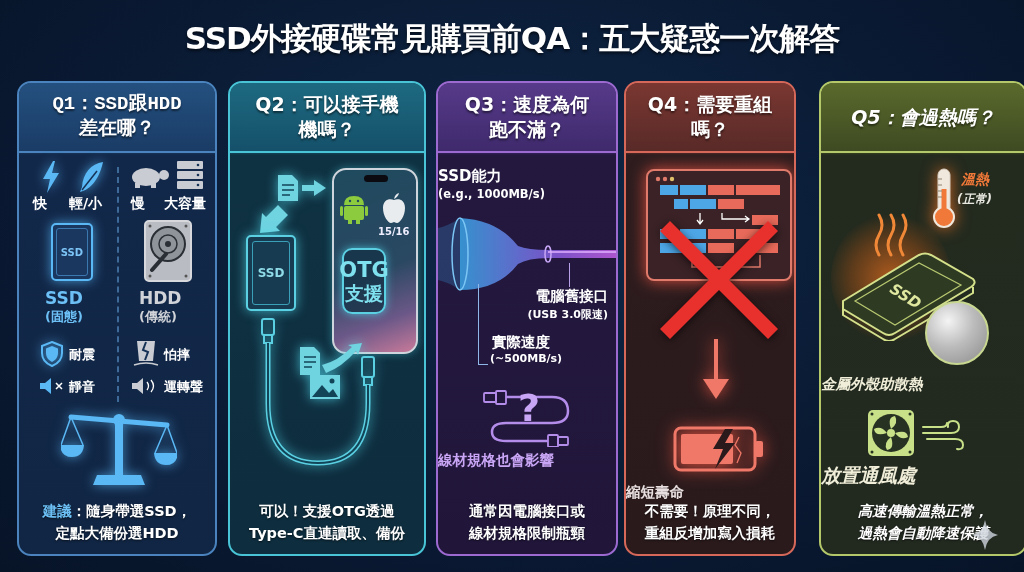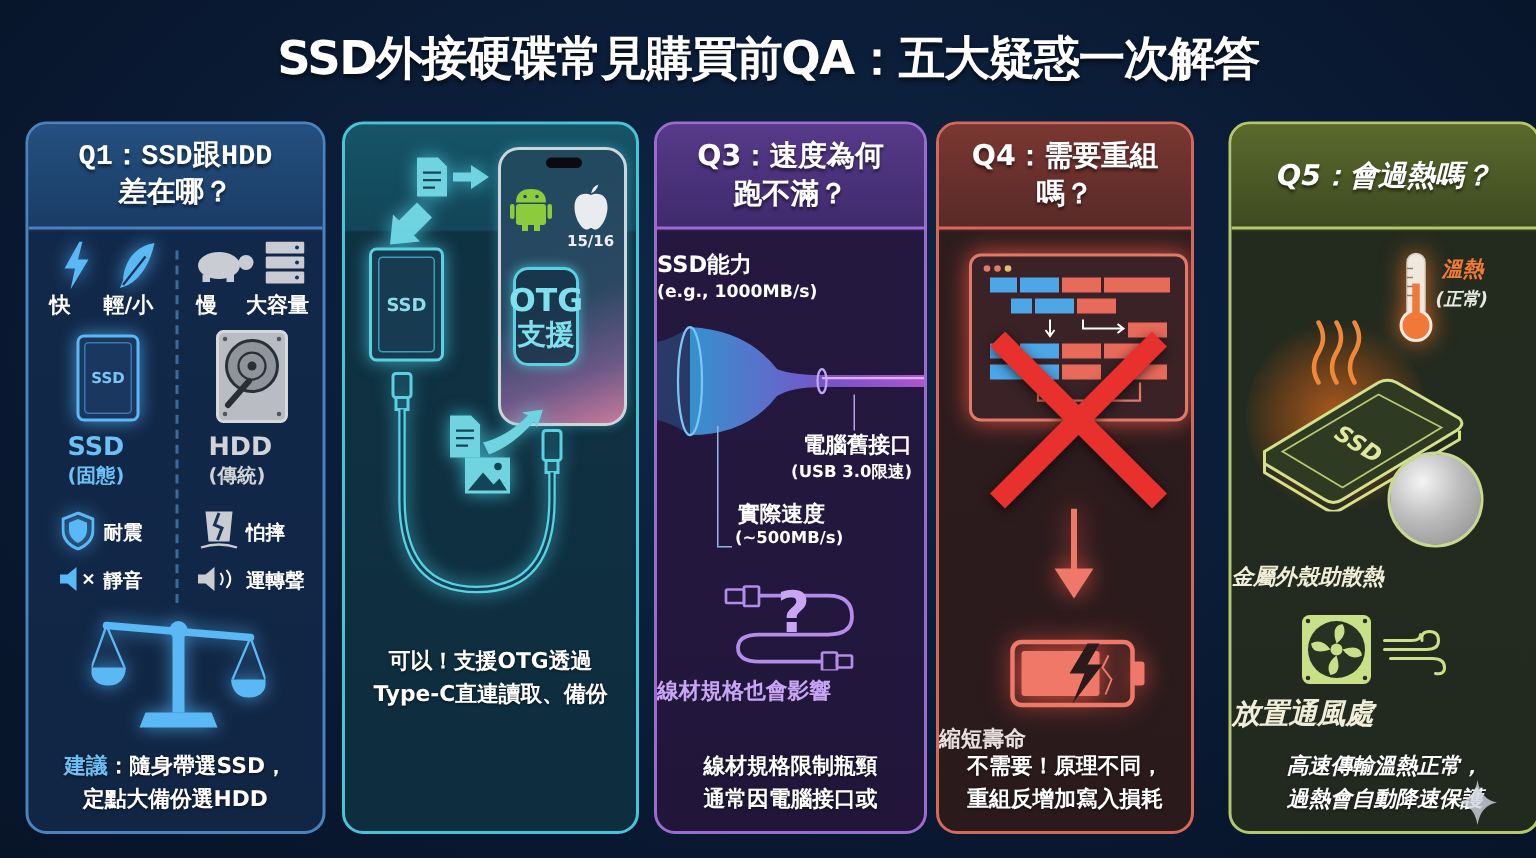--- a/index.html
+++ b/index.html
@@ -154,20 +154,26 @@
         <path d="M93 42 H117 Q116 54 105 54 Q94 54 93 42Z" fill="#5ab8f5"></path>
       </svg>
     <div class="foot">
       <div><span style="color:#6cc0f5">建議</span><span>：隨身帶選SSD，</span></div>
       <div>定點大備份選HDD</div>
     </div>
   </div>
 </div>
 
 <div class="card" id="c2">
+  <div class="head">
+    <div>
+        <div>Q2：可以接手機</div>
+    <div>機嗎？</div>
+      </div>
+  </div>
   <div class="body">
 
     <svg class="abs glow-c" style="left:28px;top:20px" width="70" height="62" viewBox="0 0 70 62">
         <path d="M20 2 H34 L40 8 V28 H20Z" fill="#6fd3e0"></path>
         <path d="M24 12 H36 M24 17 H36 M24 22 H32" stroke="#134558" stroke-width="1.5"></path>
         <path d="M44 12 H56 V7 L68 15 L56 23 V18 H44Z" fill="#6fd3e0"></path>
         <path d="M20 32 L8 44 L4 40 L2 60 L22 58 L18 54 L30 42Z" fill="#6fd3e0"></path>
       </svg>
 
     <div class="abs glow-c" style="left:16px;top:82px;width:50px;height:76px;border:2px solid #5ad0e2;border-radius:5px;background:#173c52;display:flex;align-items:center;justify-content:center;">
@@ -259,22 +265,22 @@
     <svg class="abs" style="left:44px;top:232px" width="100" height="62" viewBox="0 0 100 62">
         <rect x="2" y="8" width="12" height="9" rx="1" fill="none" stroke="#b48cea" stroke-width="1.8"></rect>
         <rect x="14" y="6" width="10" height="13" rx="1" fill="none" stroke="#b48cea" stroke-width="1.8"></rect>
         <path d="M24 12 H70 Q86 12 86 26 Q86 38 70 38 H24 Q10 38 10 47 Q10 56 24 56 H66" fill="none" stroke="#b48cea" stroke-width="2.5"></path>
         <rect x="66" y="50" width="10" height="12" rx="1" fill="none" stroke="#b48cea" stroke-width="1.8"></rect>
         <rect x="76" y="52" width="10" height="8" rx="1" fill="none" stroke="#b48cea" stroke-width="1.8"></rect>
         <text x="47" y="36" text-anchor="middle" font-size="38" font-weight="bold" fill="#c9a6f5" font-family="DejaVu Sans, sans-serif">?</text>
       </svg>
     <div class="lbl" style="left:0;right:0;top:298px;font-size:14.5px;color:#c9a6f5">線材規格也會影響</div>
     <div class="foot">
+      <div>通常因電腦接口或</div>
       <div>線材規格限制瓶頸</div>
-      <div>通常因電腦接口或</div>
     </div>
   </div>
 </div>
 
 <div class="card" id="c4">
   <div class="head">
     <div>Q4：需要重組嗎？</div>
   </div>
   <div class="body">
 

